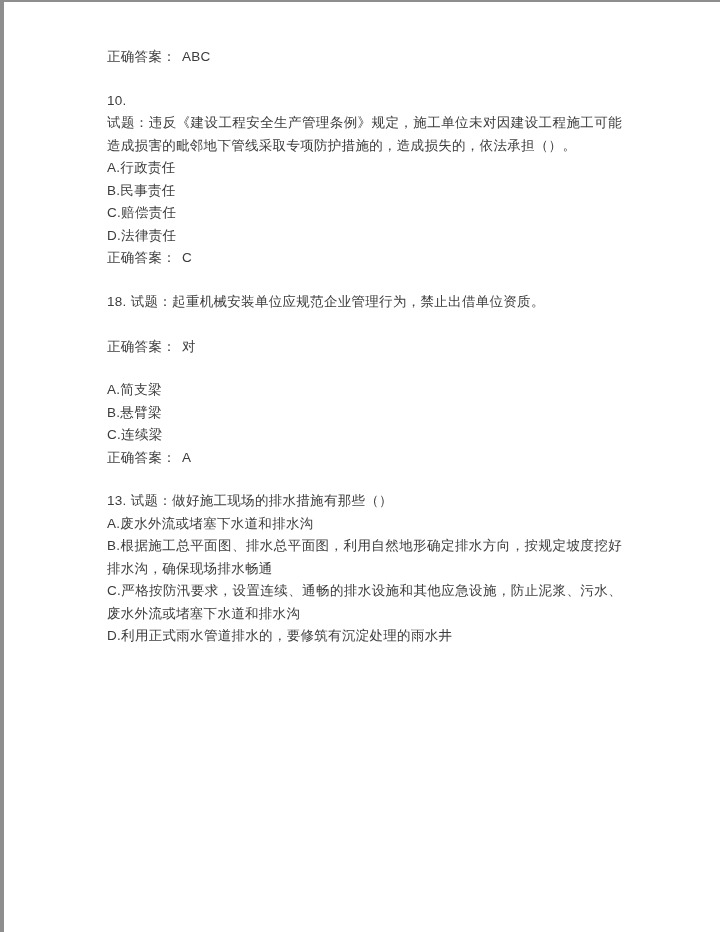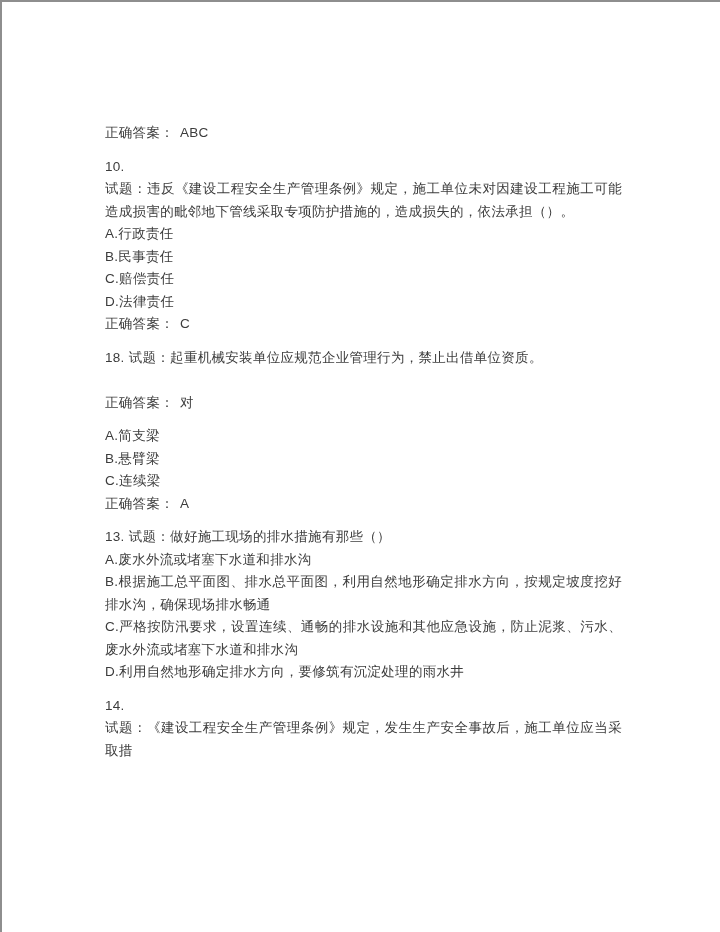--- a/index.html
+++ b/index.html
@@ -12,34 +12,34 @@
     height: 932px;
     overflow: hidden;
     font-family: "Liberation Sans", "DejaVu Sans", sans-serif;
   }
   .page {
     box-sizing: border-box;
     width: 720px;
     height: 932px;
     background: #ffffff;
     border-top: 2px solid #8e8e8e;
-    border-left: 2px solid #eab308;
-    padding: 120px 98px 0 103px;
+    border-left: 4px solid #eab308;
+    padding: 44px 98px 0 103px;
     color: #3c3c3c;
   }
   .line {
     margin: 0;
     font-size: 13.5px;
     line-height: 22.5px;
     text-align: justify;
     letter-spacing: 0.3px;
     word-break: break-all;
   }
   .question-block + .question-block {
-    margin-top: 11px;
+    margin-top: 21px;
   }
   .gap-above {
     margin-top: 22.5px;
     font-family: Liberation Serif, serif;
   }
   .answer-value {
     margin-left: 6px;
   }
 </style>
 </head>
@@ -66,19 +66,15 @@
       <p class="line option-line">A.简支梁</p>
       <p class="line option-line">B.悬臂梁</p>
       <p class="line option-line">C.连续梁</p>
       <p class="line answer-line"><span>正确答案：</span><span class="answer-value">A</span></p>
     </div>
     <div class="question-block">
       <p class="line question-line">13. 试题：做好施工现场的排水措施有那些（）</p>
       <p class="line option-line">A.废水外流或堵塞下水道和排水沟</p>
       <p class="line option-line">B.根据施工总平面图、排水总平面图，利用自然地形确定排水方向，按规定坡度挖好排水沟，确保现场排水畅通</p>
       <p class="line option-line">C.严格按防汛要求，设置连续、通畅的排水设施和其他应急设施，防止泥浆、污水、废水外流或堵塞下水道和排水沟</p>
-      <p class="line option-line">D.利用自然地形确定排水方向，要修筑有沉淀处理的雨水井</p>
-    </div>
-    <div class="question-block">
-      <p class="line number-line">14.</p>
-      <p class="line question-line">试题：《建设工程安全生产管理条例》规定，发生生产安全事故后，施工单位应当采取措</p>
+      <p class="line option-line">D.利用正式雨水管道排水的，要修筑有沉淀处理的雨水井</p>
     </div>
   </div>
 
 </body></html>

